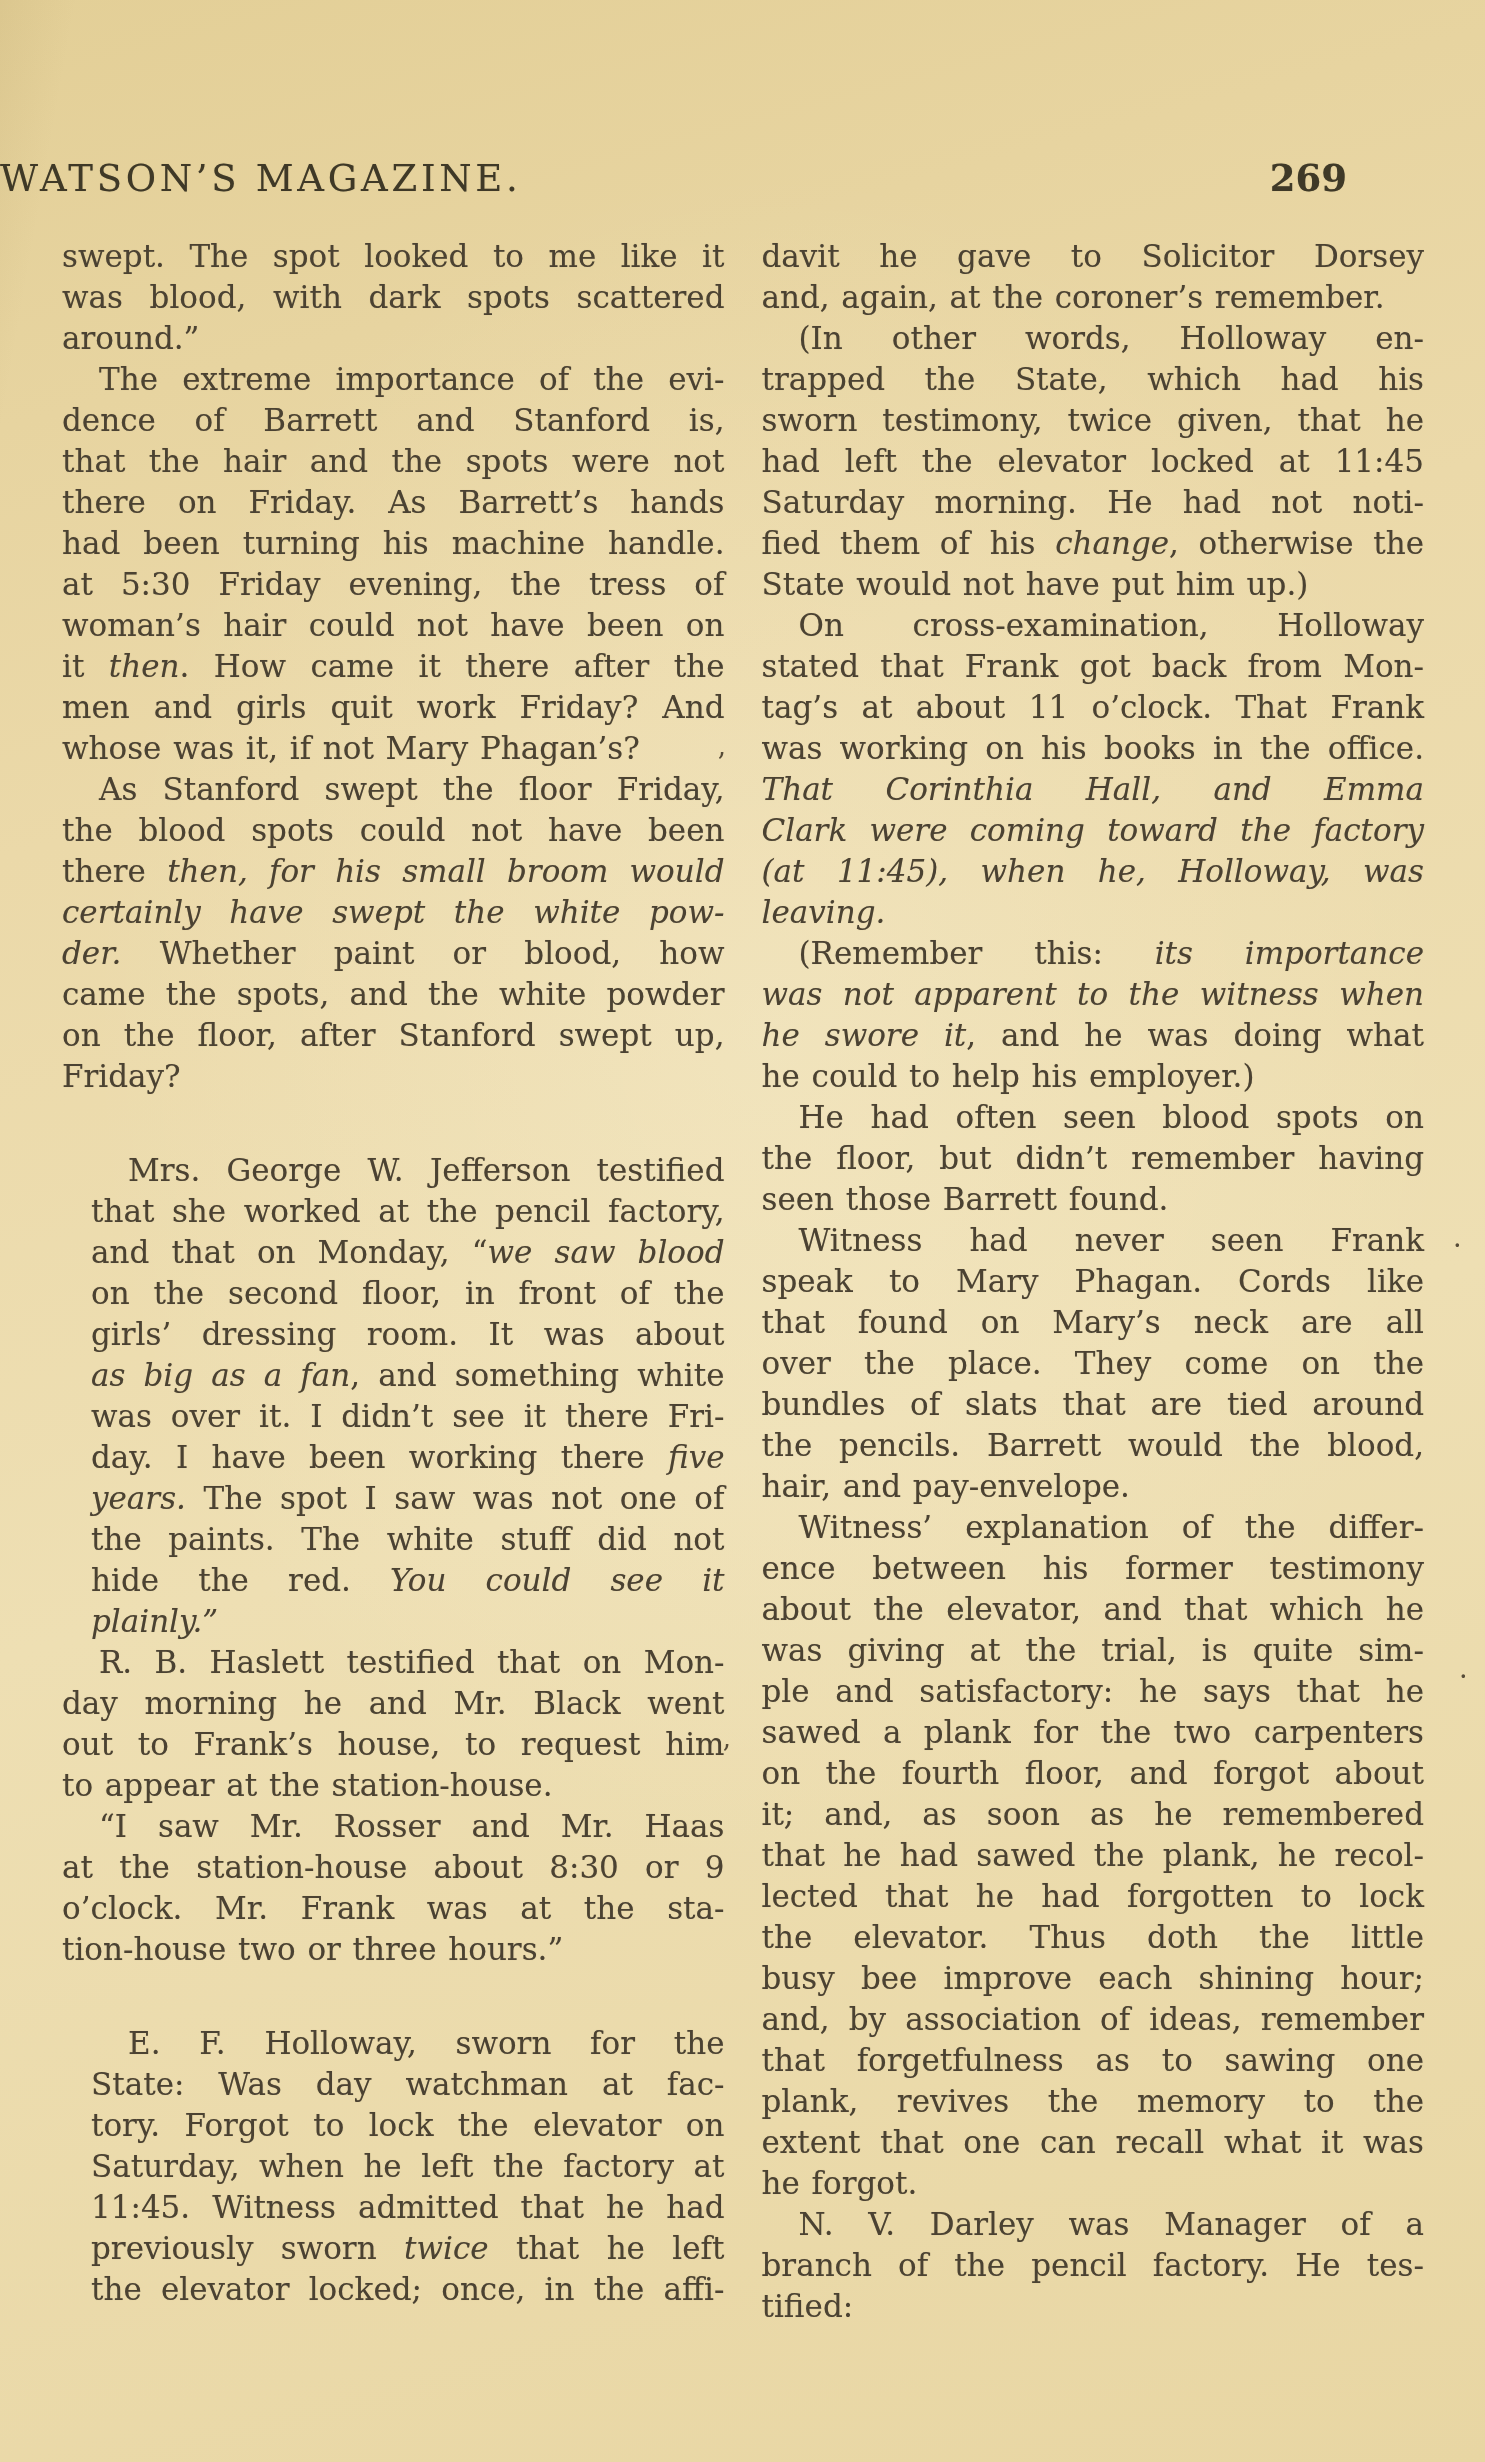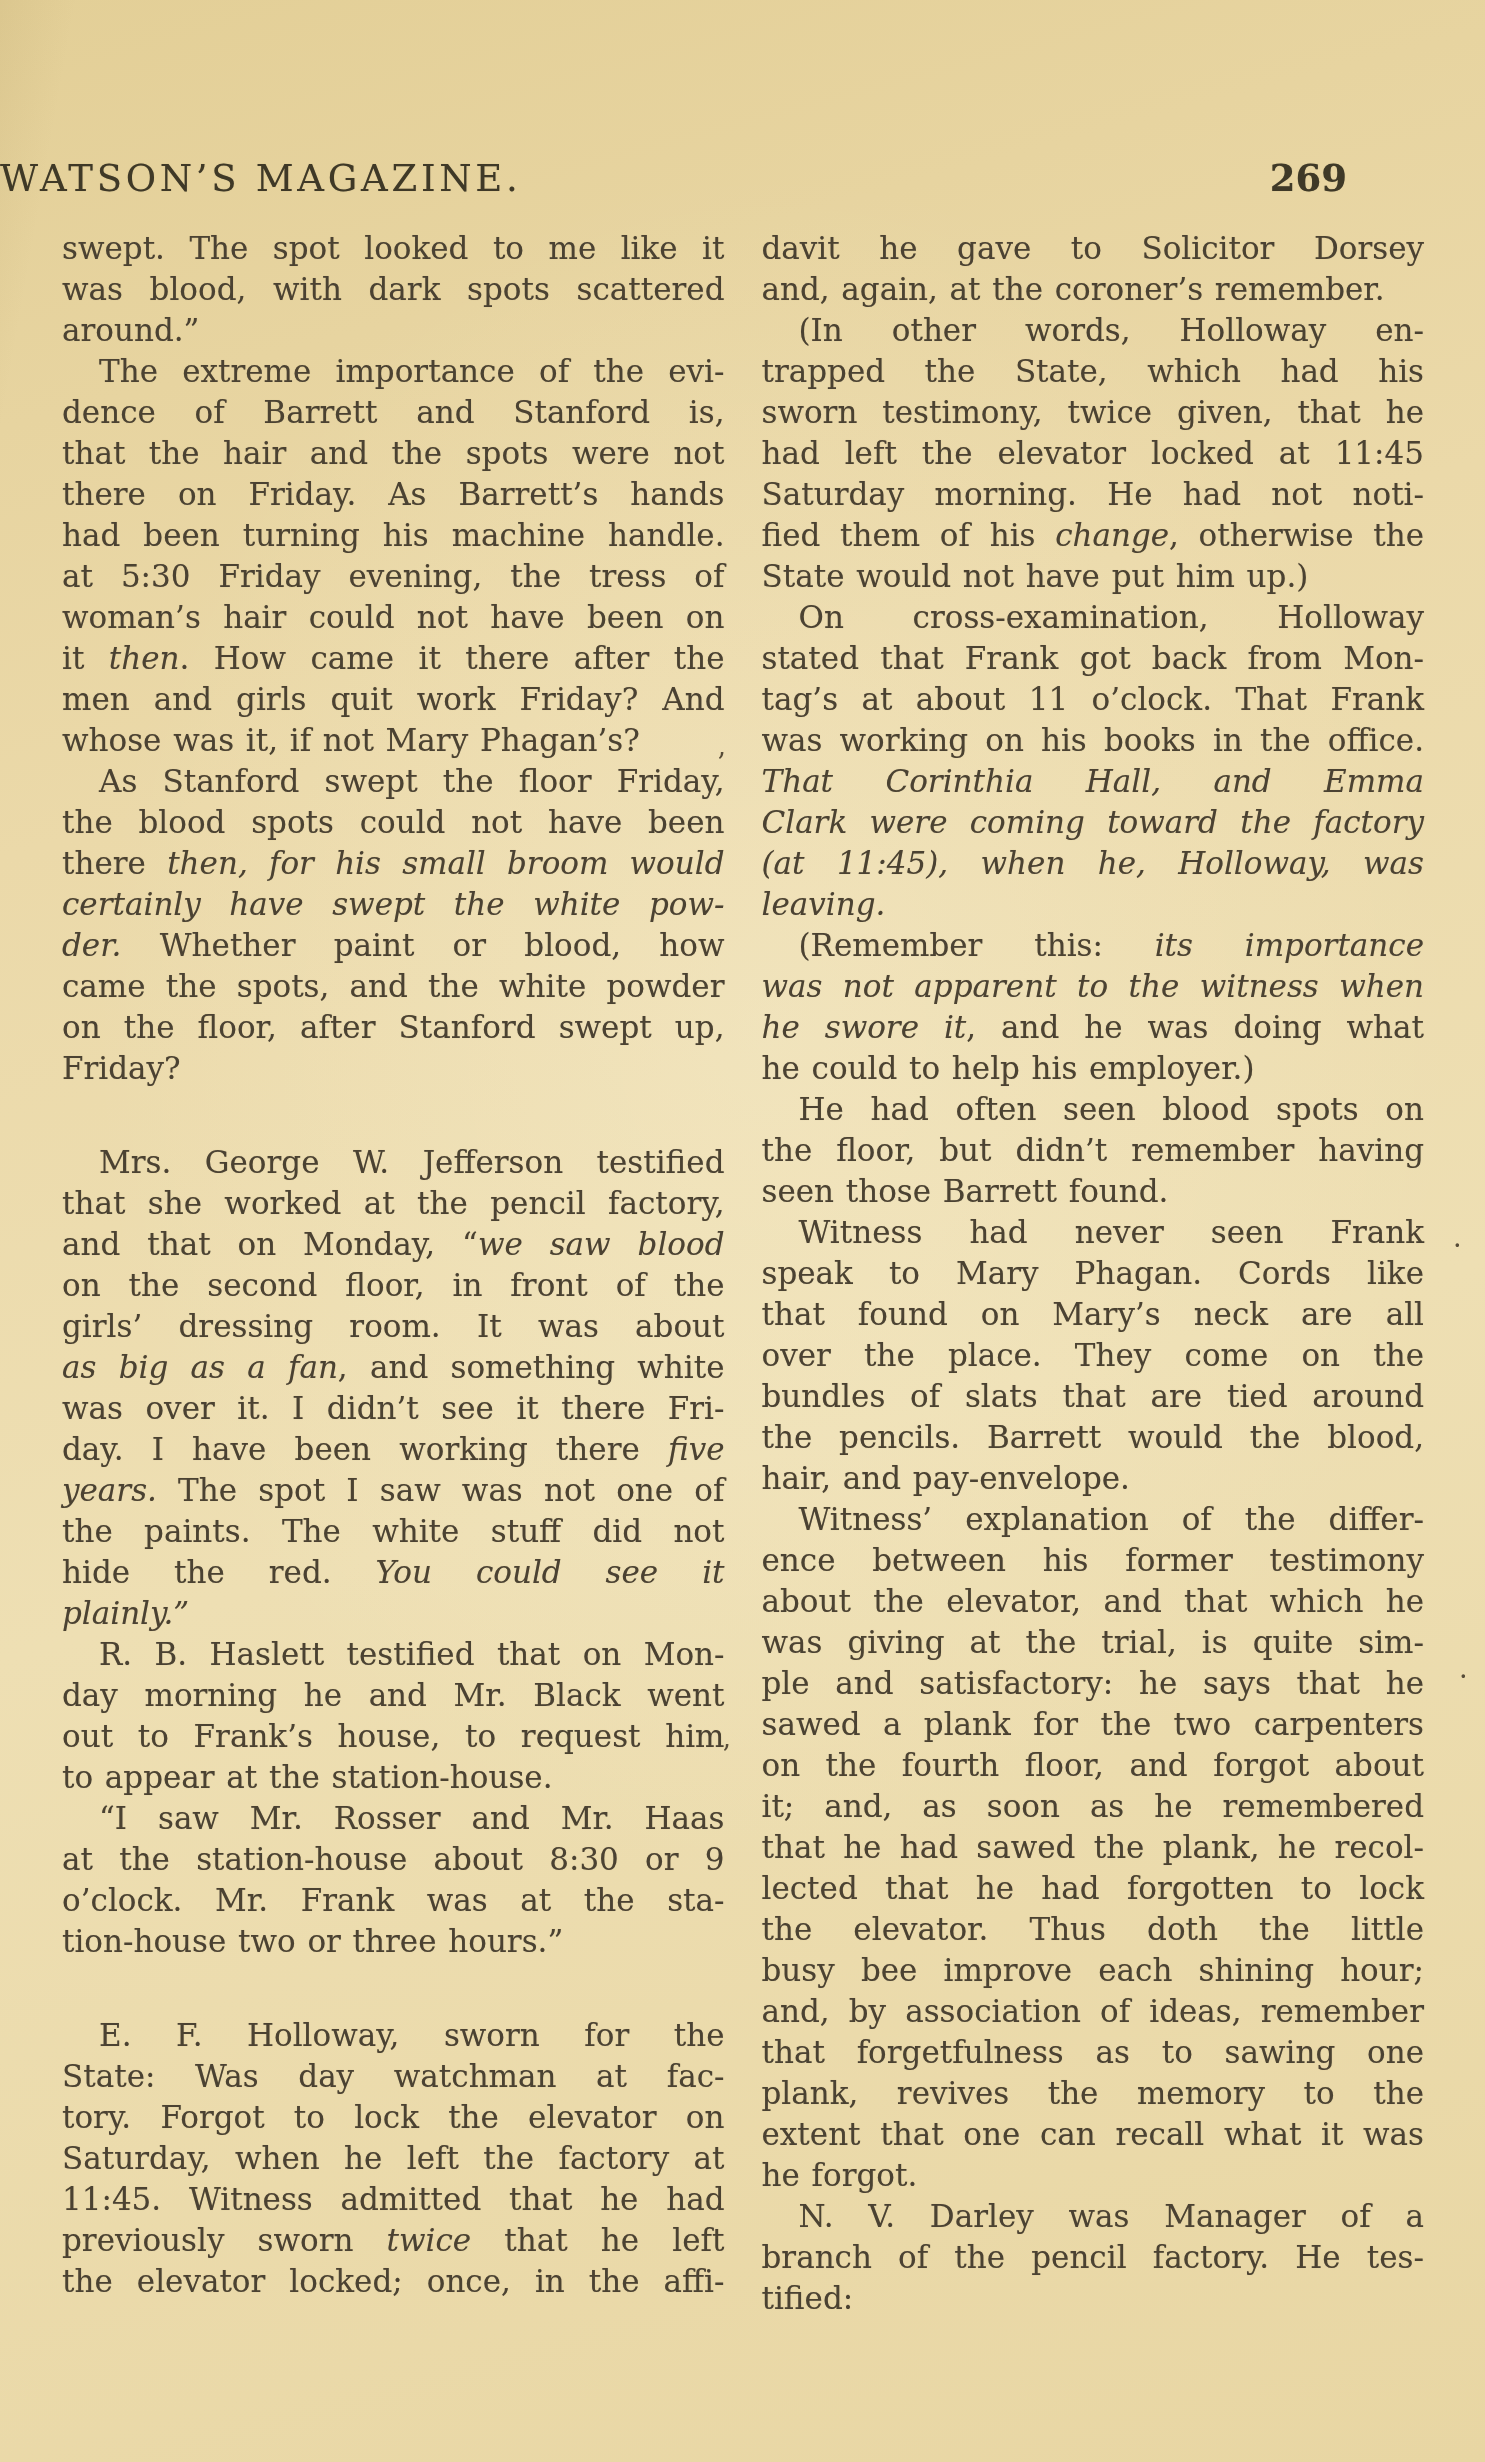--- a/index.html
+++ b/index.html
@@ -24,32 +24,32 @@
     text-shadow:0 0 0.7px rgba(63,57,39,0.35);
   }
   .page-number{
     position:absolute;top:160px;right:138px;
     font-size:37px;line-height:1;
     color:#3f3927;
     text-shadow:0 0 0.7px rgba(63,57,39,0.35);
     font-weight:bold;
   }
   .columns{
-    position:absolute;top:228px;left:62px;right:61px;
+    position:absolute;top:236px;left:62px;right:61px;
     display:flex;gap:37px;
   }
   .col{
     width:663px;
     font-size:31px;
     line-height:41px;
     word-spacing:0.06em;
     text-shadow:0 0 0.7px rgba(75,66,50,0.30);
   }
   .paragraph{margin:0;}
-  .space-before{margin-top:53px;}
+  .space-before{margin-top:53px;margin-left:29px;}
   .line{text-align:left;}
   .line.just{text-align:justify;text-align-last:justify;}
   .line.indent{text-indent:37px;}
   .ital{font-style:italic;}
   .speck{
     position:absolute;
     font-size:27px;line-height:1;
     color:#574c38;
   }
 </style>

